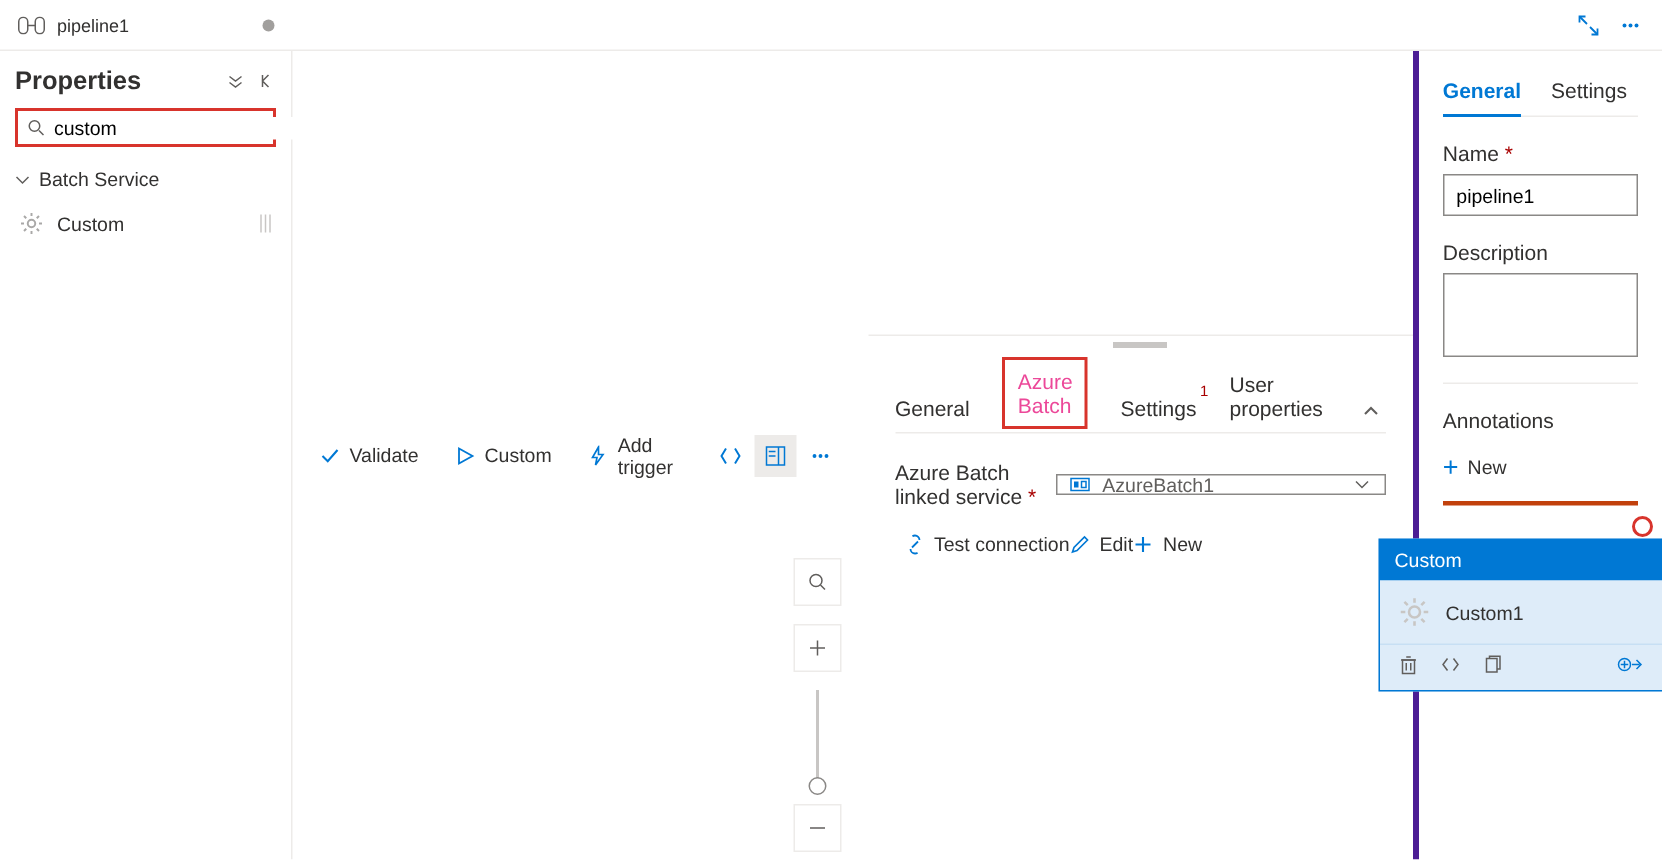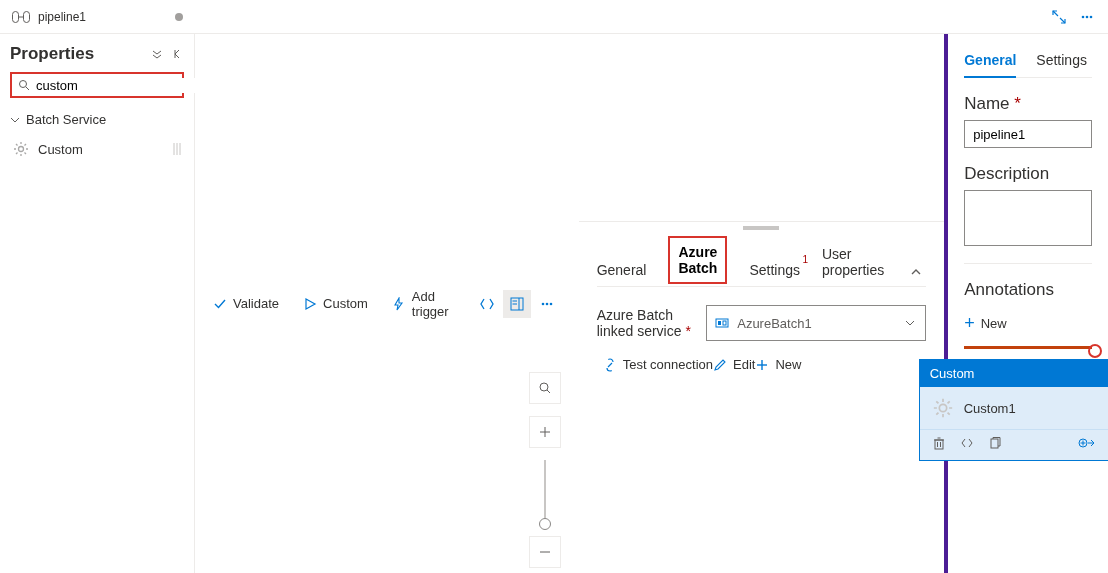--- a/index.html
+++ b/index.html
@@ -48,39 +48,39 @@
 .green-port { position: absolute; left: 528px; top: 100px; width: 8px; height: 10px; background: #107c10; }
 .canvas-controls { position: absolute; right: 18px; top: 68px; display: flex; flex-direction: column; gap: 12px; align-items: center; }
 .cc-btn { width: 32px; height: 32px; border: 1px solid #edebe9; display: flex; align-items: center; justify-content: center; color: #605e5c; background:#fff; cursor: pointer; }
 .cc-track { width: 2px; height: 64px; background: #c8c6c4; position: relative; }
 .cc-thumb { position: absolute; left: -5px; top: 58px; width: 12px; height: 12px; background: #fff; border: 1px solid #8a8886; border-radius: 50%; }
 
 .bottom-panel { border-top: 1px solid #edebe9; padding: 0 18px 14px 18px; }
 .bp-handle { width: 36px; height: 4px; background: #c8c6c4; margin: 4px auto 6px auto; }
 .bp-tabs { display: flex; align-items: flex-end; gap: 22px; border-bottom: 1px solid #edebe9; position: relative; }
 .bp-tab { padding: 10px 0 8px 0; font-size: 14px; color: #323130; cursor: pointer; position: relative; }
-.bp-tab.active { color: #000000; border-bottom: 2px solid #0078d4; margin-bottom: -1px; font-weight: 700; }
+.bp-tab.active { color: #ec4899; border-bottom: 2px solid #0078d4; margin-bottom: -1px; font-weight: 400; }
 .bp-tab.redborder { border: 2px solid #d8342c; padding: 6px 8px; margin-bottom: 2px; }
 .bp-tab .sup { position: absolute; top: 2px; right: -8px; font-size: 10px; color: #a80000; }
 .bp-collapse { margin-left: auto; padding: 8px 4px; color: #605e5c; cursor: pointer; }
 .bp-row { display: flex; align-items: center; margin-top: 18px; }
 .bp-label { font-size: 14px; }
 .req { color: #a80000; }
-.select { display: flex; align-items: center; gap: 8px; border: 1px solid #8a8886; height: 36px; padding: 0 8px; min-width: 220px; color: #605e5c; }
+.select { display: flex; align-items: center; gap: 8px; border: 1px solid #8a8886; height: 14px; padding: 0 8px; min-width: 220px; color: #605e5c; }
 .select .chev { margin-left: auto; }
 .bp-actions { display: flex; align-items: center; margin-top: 16px; padding-left: 6px; }
 .bp-action { display: flex; align-items: center; gap: 6px; font-size: 13px; cursor: pointer; }
 .bp-action .ai { color: #0078d4; }
 
 .props { width: 298px; padding: 18px 16px 0 16px; }
 .props-title { font-size: 16px; font-weight: 600; margin-bottom: 14px; }
 .props-tabs { display: flex; gap: 20px; border-bottom: 1px solid #edebe9; margin-bottom: 16px; }
 .props-tab { padding-bottom: 8px; font-size: 14px; cursor: pointer; }
 .props-tab.active { color: #0078d4; border-bottom: 2px solid #0078d4; margin-bottom: -1px; font-weight: 600; }
-.field-label { font-size: 17px; margin-bottom: 6px; display: block; }
+.field-label { font-size: 14px; margin-bottom: 6px; display: block; }
 .text-input { width: 100%; height: 28px; border: 1px solid #8a8886; padding: 0 8px; font-size: 13px; }
 .textarea { width: 100%; height: 56px; border: 1px solid #8a8886; padding: 6px 8px; font-size: 13px; resize: none; }
 .section { margin-top: 16px; border-bottom: 1px solid #edebe9; padding-bottom: 14px;}
 .ann-new { display: inline-flex; align-items: center; gap: 6px; margin-top: 8px; cursor: pointer; color: #323130; }
 .ann-new .plus { color: #0078d4; font-size: 18px; line-height: 1; }
 
 svg { display: block; }
 </style>
 </head>
 <body>

